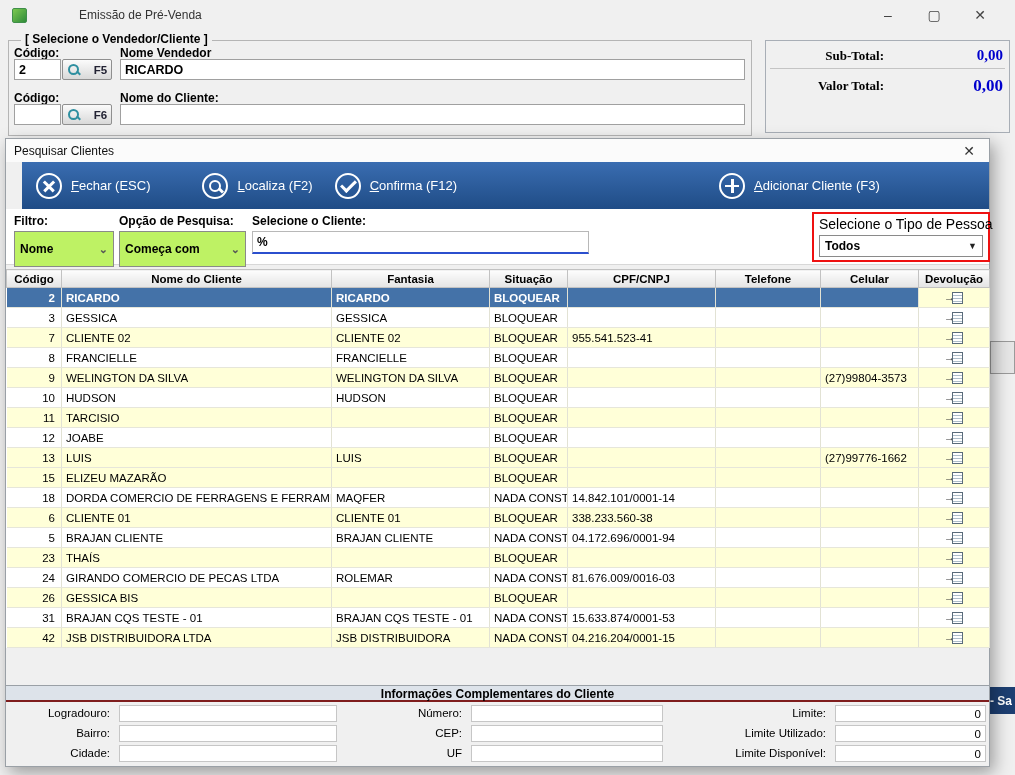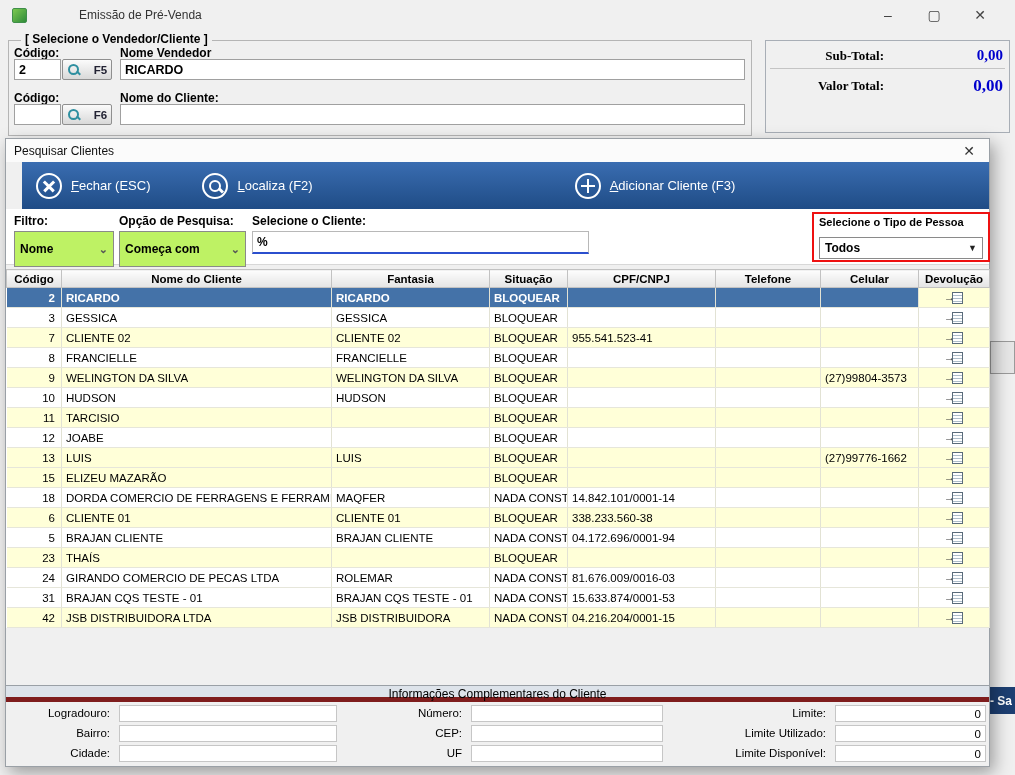--- a/index.html
+++ b/index.html
@@ -54,38 +54,38 @@
   .cicon.check::before { content:""; position:absolute; left:4px; top:5px; width:12px; height:6px; border-left:3px solid #fff; border-bottom:3px solid #fff; transform:rotate(-45deg); }
   .cicon.plus::before { content:""; position:absolute; left:4px; top:10px; width:14px; height:2.5px; background:#fff; }
   .cicon.plus::after { content:""; position:absolute; left:10px; top:4px; width:2.5px; height:14px; background:#fff; }
 
   .filter-area { position:relative; height:56px; background:#fff; border-bottom:1px solid #d8d8d8; }
   .f-label { position:absolute; font-weight:bold; font-size:12px; white-space:nowrap; }
   .combo { position:absolute; height:36px; background:#bef264; border:1px solid #8a8a8a; display:flex; align-items:center; padding:0 5px; font-weight:bold; font-size:12px; cursor:pointer; }
   .combo .arrow { margin-left:auto; color:#555; font-size:11px; padding-left:6px; }
   .search-input { position:absolute; height:23px; background:#fff; border:1px solid #b8b8b8; border-bottom:2px solid #2b4fce; padding:0 4px; font-weight:bold; font-size:12px; }
   .tipo-box { position:absolute; left:806px; top:3px; width:178px; height:50px; border:2px solid #ee1111; background:#fff; padding:2px 5px; }
-  .tipo-label { font-weight:bold; font-size:11px; margin-bottom:9px; white-space:nowrap; }
+  .tipo-label { font-weight:normal; font-size:14px; margin-bottom:3px; white-space:nowrap; }
   .tipo-combo { border:1px solid #8a8a8a; height:22px; display:flex; align-items:center; padding:0 5px; font-weight:bold; font-size:12px; cursor:pointer; }
   .tipo-combo .arrow { margin-left:auto; font-size:9px; color:#222; }
 
   .clients-table { width:983px; border-collapse:collapse; table-layout:fixed; font-size:11.5px; margin-top:4px; background:#fff; }
   .clients-table th { background:linear-gradient(#fdfdfd,#e4e4e4); border:1px solid #c2c2c2; font-weight:bold; height:18px; font-size:11.5px; padding:0 2px; overflow:hidden; white-space:nowrap; }
   .clients-table td { border-right:1px solid #e2e2d4; border-bottom:1px solid #e6e6da; height:20px; padding:0 4px; overflow:hidden; white-space:nowrap; }
   .clients-table tr.alt { background:#ffffd8; }
   .clients-table tr.sel { background:#4472a8; color:#fff; font-weight:bold; }
   .clients-table tr.sel td.dev { background:#ffffd8; }
   .clients-table td.num { text-align:right; padding-right:6px; }
   .clients-table td.dev { text-align:center; padding:0; }
   .dev-ico { display:inline-block; position:relative; width:18px; height:12px; vertical-align:middle; }
   .dev-grid { position:absolute; right:0; top:0; width:11px; height:12px; border:1px solid #5a6b7a; background:repeating-linear-gradient(to bottom,#fff 0 2px,#aebecb 2px 3px); }
   .dev-arrow { position:absolute; left:-1px; top:-1px; font-size:11px; line-height:12px; color:#333; }
 
   .info-section { position:absolute; left:0; right:0; bottom:0; }
-  .info-header { height:17px; background:#dde3ea; border-top:1px solid #9aa0a6; border-bottom:5px solid #7f1d1d; text-align:center; font-weight:normal; font-size:12px; line-height:16px; }
+  .info-header { height:17px; background:#dde3ea; border-top:1px solid #9aa0a6; border-bottom:2px solid #7f1d1d; text-align:center; font-weight:bold; font-size:12px; line-height:16px; }
   .info-grid { display:grid; grid-template-columns:110px 224px 128px 198px 166px 157px; grid-auto-rows:20px; padding:2px 0; }
   .info-label { text-align:right; padding:3px 6px 0 0; font-size:11.5px; white-space:nowrap; }
   .info-field { border:1px solid #c6c6c6; background:#fff; height:17px; margin:1px 3px; font-size:11.5px; padding:0 4px; }
   .info-field.num { text-align:right; }
 </style>
 </head>
 <body>
 
 <div class="main-window">
   <div class="titlebar">
@@ -143,20 +143,24 @@
   </div>
 
   <div class="toolbar">
     <div class="tb-btn" style="margin-left:14px">
       <span class="cicon x"></span>
       <span class="tb-label">Fechar (ESC)</span>
     </div>
     <div class="tb-btn" style="margin-left:52px">
       <span class="cicon search"></span>
       <span class="tb-label">Localiza (F2)</span>
+    </div>
+    <div class="tb-btn" style="margin-left:22px">
+      <span class="cicon check"></span>
+      <span class="tb-label">Confirma (F12)</span>
     </div>
     <div class="tb-btn" style="margin-left:262px">
       <span class="cicon plus"></span>
       <span class="tb-label">Adicionar Cliente (F3)</span>
     </div>
   </div>
 
   <div class="filter-area">
     <span class="f-label" style="left:8px;top:5px">Filtro:</span>
     <div class="combo" style="left:8px;top:22px;width:100px">
@@ -347,20 +351,30 @@
         <tr class="">
           <td class="num">24</td>
           <td>GIRANDO COMERCIO DE PECAS LTDA</td>
           <td>ROLEMAR</td>
           <td>NADA CONSTA</td>
           <td>81.676.009/0016-03</td>
           <td></td>
           <td></td>
           <td class="dev"><span class="dev-ico"><span class="dev-arrow">→</span><span class="dev-grid"></span></span></td>
         </tr>
+        <tr class="alt">
+          <td class="num">26</td>
+          <td>GESSICA BIS</td>
+          <td></td>
+          <td>BLOQUEAR</td>
+          <td></td>
+          <td></td>
+          <td></td>
+          <td class="dev"><span class="dev-ico"><span class="dev-arrow">→</span><span class="dev-grid"></span></span></td>
+        </tr>
         <tr class="">
           <td class="num">31</td>
           <td>BRAJAN CQS TESTE - 01</td>
           <td>BRAJAN CQS TESTE - 01</td>
           <td>NADA CONSTA</td>
           <td>15.633.874/0001-53</td>
           <td></td>
           <td></td>
           <td class="dev"><span class="dev-ico"><span class="dev-arrow">→</span><span class="dev-grid"></span></span></td>
         </tr>

